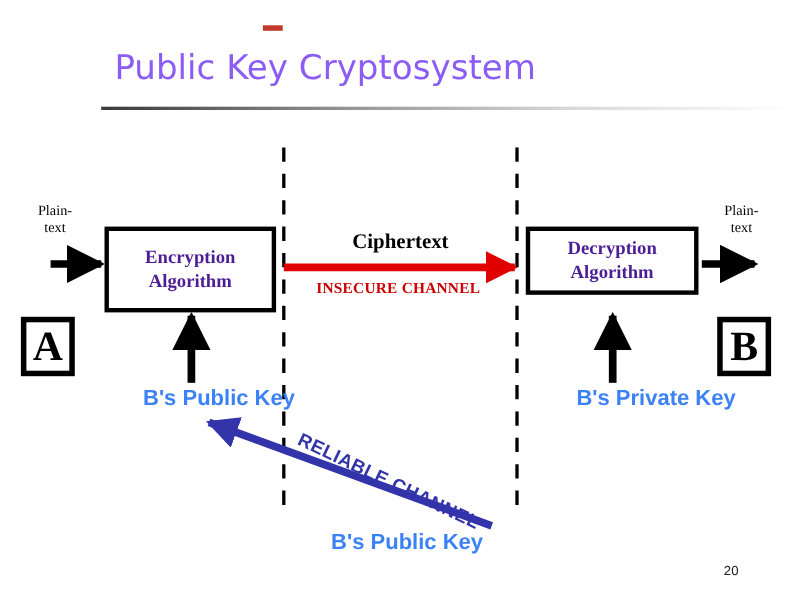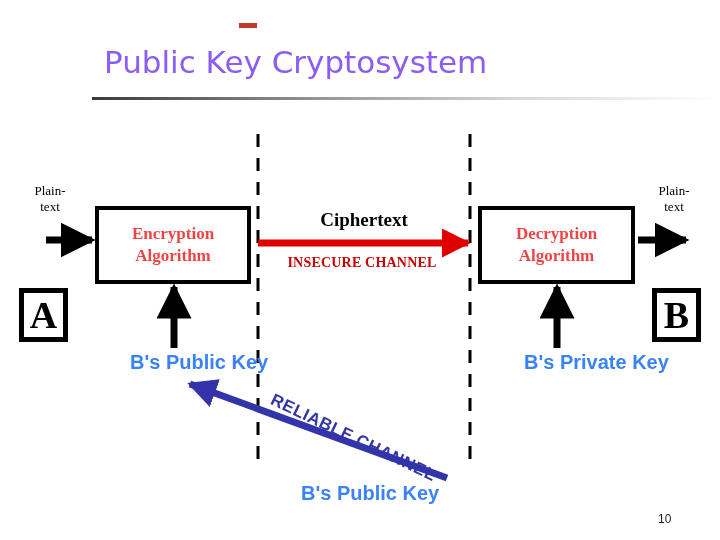--- a/index.html
+++ b/index.html
@@ -58,25 +58,25 @@
     border: 4px solid #000000;
     background: #ffffff;
     box-sizing: border-box;
     display: flex;
     flex-direction: column;
     align-items: center;
     justify-content: center;
     font-family: "Liberation Serif", "DejaVu Serif", serif;
     font-size: 17px;
     font-weight: bold;
-    color: #ef4444;
+    color: #4c1d95;
     line-height: 1.32;
   }
   #encryption-box { left: 95px; top: 206px; width: 156px; height: 78px; }
-  #decryption-box { left: 478px; top: 206px; width: 157px; height: 78px; }
+  #decryption-box { left: 478px; top: 206px; width: 157px; height: 62px; }
 
   .entity-box {
     position: absolute;
     border: 5px solid #000000;
     background: #ffffff;
     box-sizing: border-box;
     display: flex;
     align-items: center;
     justify-content: center;
     font-family: "Liberation Serif", "DejaVu Serif", serif;
@@ -239,15 +239,15 @@
   <div class="entity-box" id="entity-b">B</div>
 
   <div class="key-label" id="public-key-left">B's Public Key</div>
 
   <div class="key-label" id="private-key-right">B's Private Key</div>
 
   <div id="reliable-channel-label">RELIABLE CHANNEL</div>
 
   <div class="key-label" id="public-key-bottom">B's Public Key</div>
 
-  <div id="page-number">10</div>
+  <div id="page-number">20</div>
 
 </div>
 
 </body></html>

